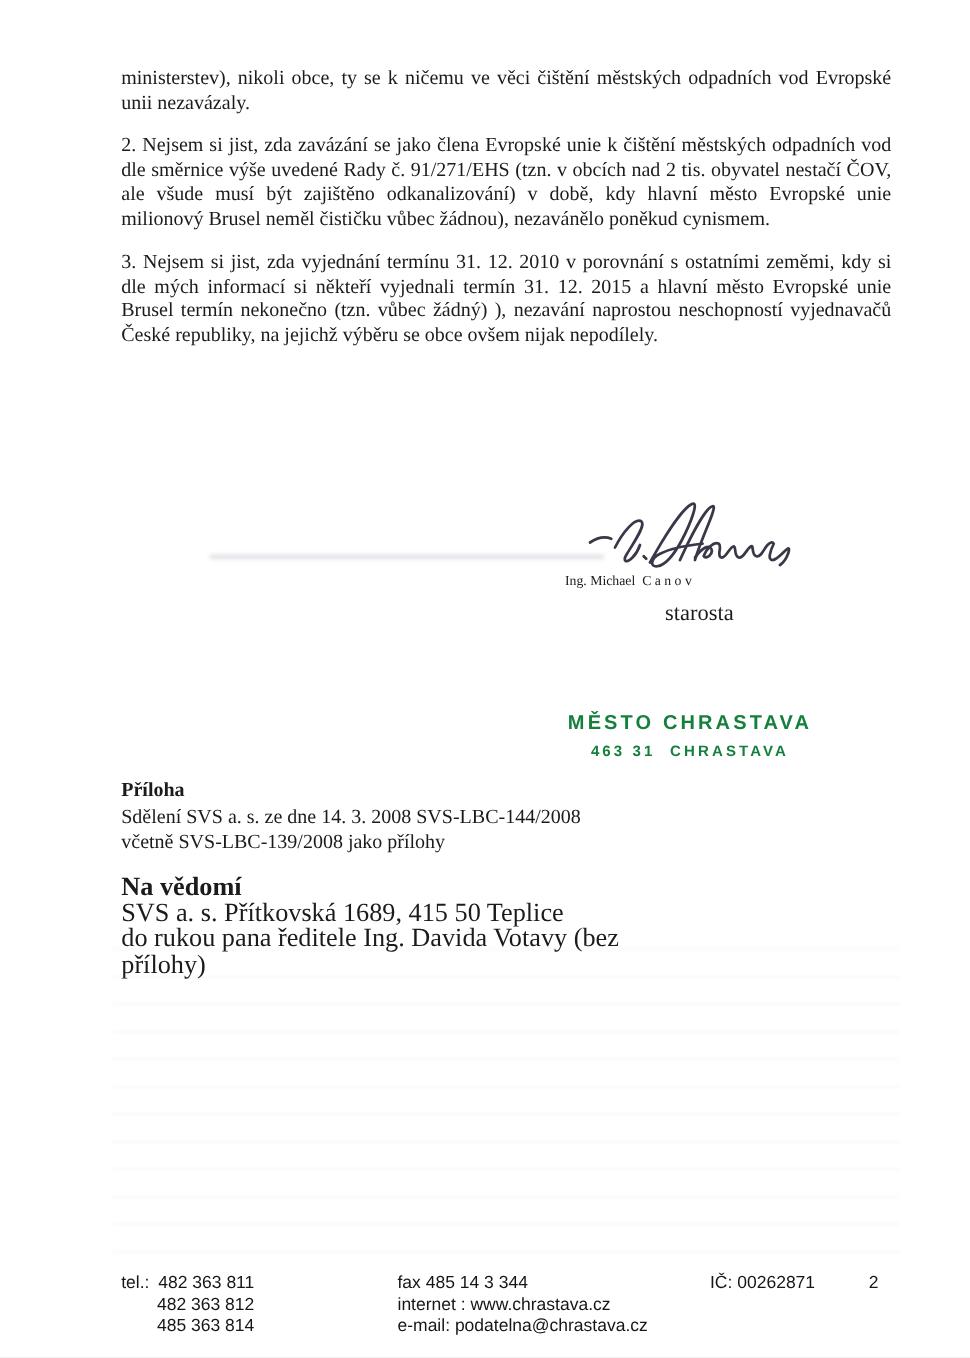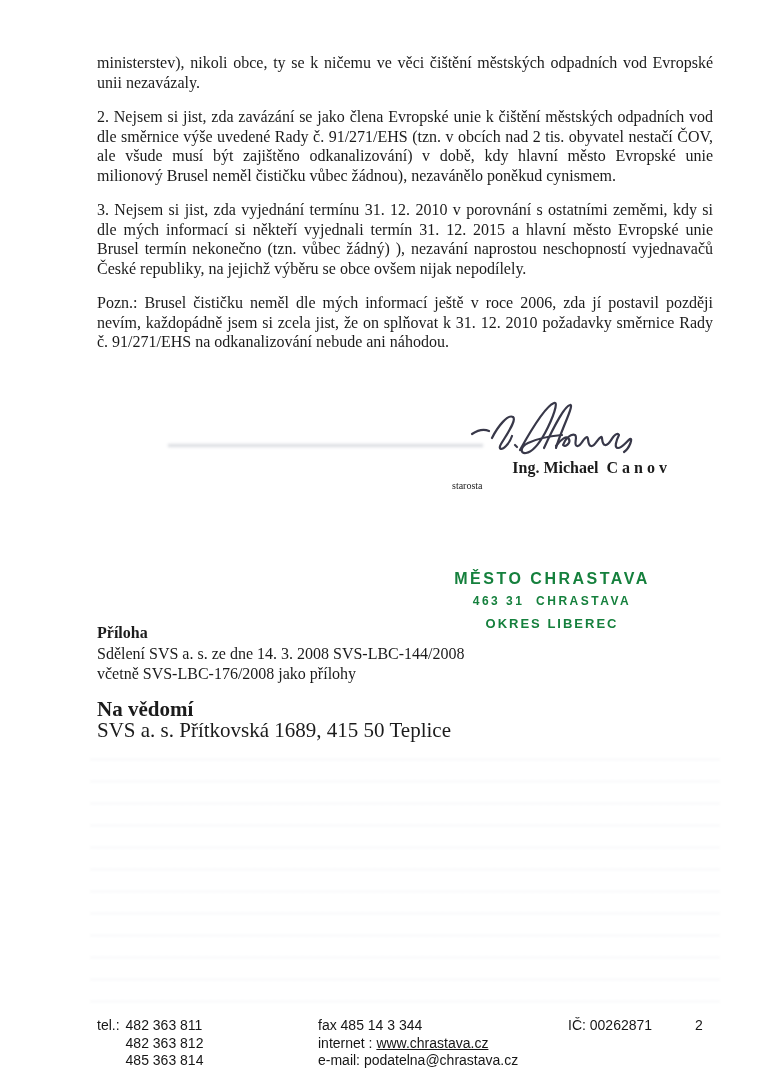--- a/index.html
+++ b/index.html
@@ -35,25 +35,25 @@
     font-size:16px;line-height:19.5px;
     text-align:justify;
   }
   .body-text p{margin:0 0 15px 0;}
   .body-text p.closing{margin:0 0 0 26px;text-align:left;}
 
   .signature-svg{position:absolute;left:468px;top:398px;width:170px;height:60px;}
 
   .sig-name{
     position:absolute;left:452px;top:459px;width:215px;
-    text-align:right;font-size:16px;white-space:pre;font-weight:bold;
+    text-align:left;font-size:11px;white-space:pre;
   }
   .sig-title{
     position:absolute;left:452px;top:480px;width:215px;
-    text-align:left;font-size:10px;
+    text-align:center;font-size:18px;
   }
 
   .stamp{
     position:absolute;left:448px;top:568px;width:208px;
     text-align:center;
     font-family:"Liberation Sans", sans-serif;
     font-weight:bold;color:#15803d;
   }
   .stamp .stamp-l1{font-size:16px;letter-spacing:2.5px;line-height:22px;white-space:pre;}
   .stamp .stamp-l2{font-size:12px;letter-spacing:2.5px;line-height:22px;white-space:pre;}
@@ -62,69 +62,68 @@
   .attachment{position:absolute;left:97px;top:623px;width:420px;font-size:16px;line-height:20.5px;}
   .cc{position:absolute;left:97px;top:699px;width:460px;font-size:21px;line-height:20.5px;}
   .section-heading{font-weight:bold;}
 
   .footer{
     position:absolute;left:0;top:0;width:776px;height:1086px;
     font-family:"Liberation Sans", sans-serif;
     font-size:14px;line-height:17.5px;color:#161616;
     pointer-events:none;
   }
-  .f-tel{position:absolute;left:97px;top:1017px;display:flex;}
+  .f-tel{position:absolute;left:97px;top:1017px;display:flex;text-align:right;}
   .f-tel .tel-label{margin-right:6px;}
   .f-fax{position:absolute;left:318px;top:1017px;}
   .f-ic{position:absolute;left:568px;top:1017px;}
   .f-page{position:absolute;left:695px;top:1017px;}
-  .url{text-decoration:underline;margin-top:40px;}
+  .url{margin-top:40px;}
 </style>
 </head>
 <body>
 
 <div class="page">
 
   <div class="ghost-noise"></div>
   <div class="smudge"></div>
 
   <div class="body-text">
     <p>ministerstev), nikoli obce, ty se k ničemu ve věci čištění městských odpadních vod Evropské unii nezavázaly.</p>
     <p>2. Nejsem si jist, zda zavázání se jako člena Evropské unie k čištění městských odpadních vod dle směrnice výše uvedené Rady č. 91/271/EHS (tzn. v obcích nad 2 tis. obyvatel nestačí ČOV, ale všude musí být zajištěno odkanalizování) v době, kdy hlavní město Evropské unie milionový Brusel neměl čističku vůbec žádnou), nezavánělo poněkud cynismem.</p>
     <p>3. Nejsem si jist, zda vyjednání termínu  31. 12. 2010 v porovnání s ostatními zeměmi, kdy si dle mých informací si někteří vyjednali termín 31. 12. 2015 a hlavní město Evropské unie Brusel termín nekonečno (tzn. vůbec žádný) ), nezavání naprostou neschopností vyjednavačů České republiky, na jejichž výběru se obce ovšem nijak nepodílely.</p>
-    <p>Pozn.: Brusel čističku neměl dle mých informací ještě v roce 2006, zda jí postavil později nevím, každopádně jsem si zcela jist, že on splňovat k 31. 12. 2010 požadavky směrnice Rady č. 91/271/EHS na odkanalizování nebude ani náhodou.</p>
   </div>
 
   <svg class="signature-svg" viewBox="0 0 170 60" fill="none" stroke="#28283a" stroke-width="2.2" stroke-linecap="round" stroke-linejoin="round" opacity="0.92">
     <path d="M4,36 C10,32 16,31 21,33"></path>
     <path d="M24,40 C30,28 40,16 45,19 C49,22 39,36 33,46 C30,51 33,53 38,48 C41,45 43,41 44,38"></path>
     <path d="M47,47 l2,2"></path>
     <path d="M52,52 C62,34 78,8 86,5 C91,3 85,20 77,35 C71,46 64,54 58,55 C52,56 52,49 60,45 C70,40 84,38 94,37"></path>
     <path d="M76,50 C86,28 97,8 102,7 C105,6 101,16 96,28 C92,38 89,46 88,50"></path>
     <path d="M88,48 C93,41 99,37 101,41 C103,45 97,50 95,47 C97,41 103,35 107,37 C110,39 105,47 109,48 C113,49 115,40 119,39 C121,39 119,47 123,48 C127,49 129,41 133,39 C135,38 133,46 137,47 C141,48 143,41 146,38 C148,36 150,35 151,37 C148,43 146,50 150,50 C154,50 158,44 162,41 C165,39 162,50 156,54"></path>
   </svg>
 
   <div class="sig-name">Ing. Michael  C a n o v</div>
   <div class="sig-title">starosta</div>
 
   <div class="stamp">
     <div class="stamp-l1">MĚSTO CHRASTAVA</div>
     <div class="stamp-l2">463 31  CHRASTAVA</div>
-    <div class="stamp-l3">OKRES LIBEREC</div>
   </div>
 
   <div class="attachment">
     <div class="section-heading">Příloha</div>
     <div>Sdělení SVS a. s. ze dne 14. 3. 2008 SVS-LBC-144/2008</div>
-    <div>včetně SVS-LBC-176/2008 jako přílohy</div>
+    <div>včetně SVS-LBC-139/2008 jako přílohy</div>
   </div>
 
   <div class="cc">
     <div class="section-heading">Na vědomí</div>
     <div>SVS a. s. Přítkovská 1689, 415 50 Teplice</div>
+    <div>do rukou pana ředitele Ing. Davida Votavy (bez přílohy)</div>
   </div>
 
   <div class="footer">
     <div class="f-tel">
       <span class="tel-label">tel.:</span>
       <div>
         <div>482 363 811</div>
         <div>482 363 812</div>
         <div>485 363 814</div>
       </div>

